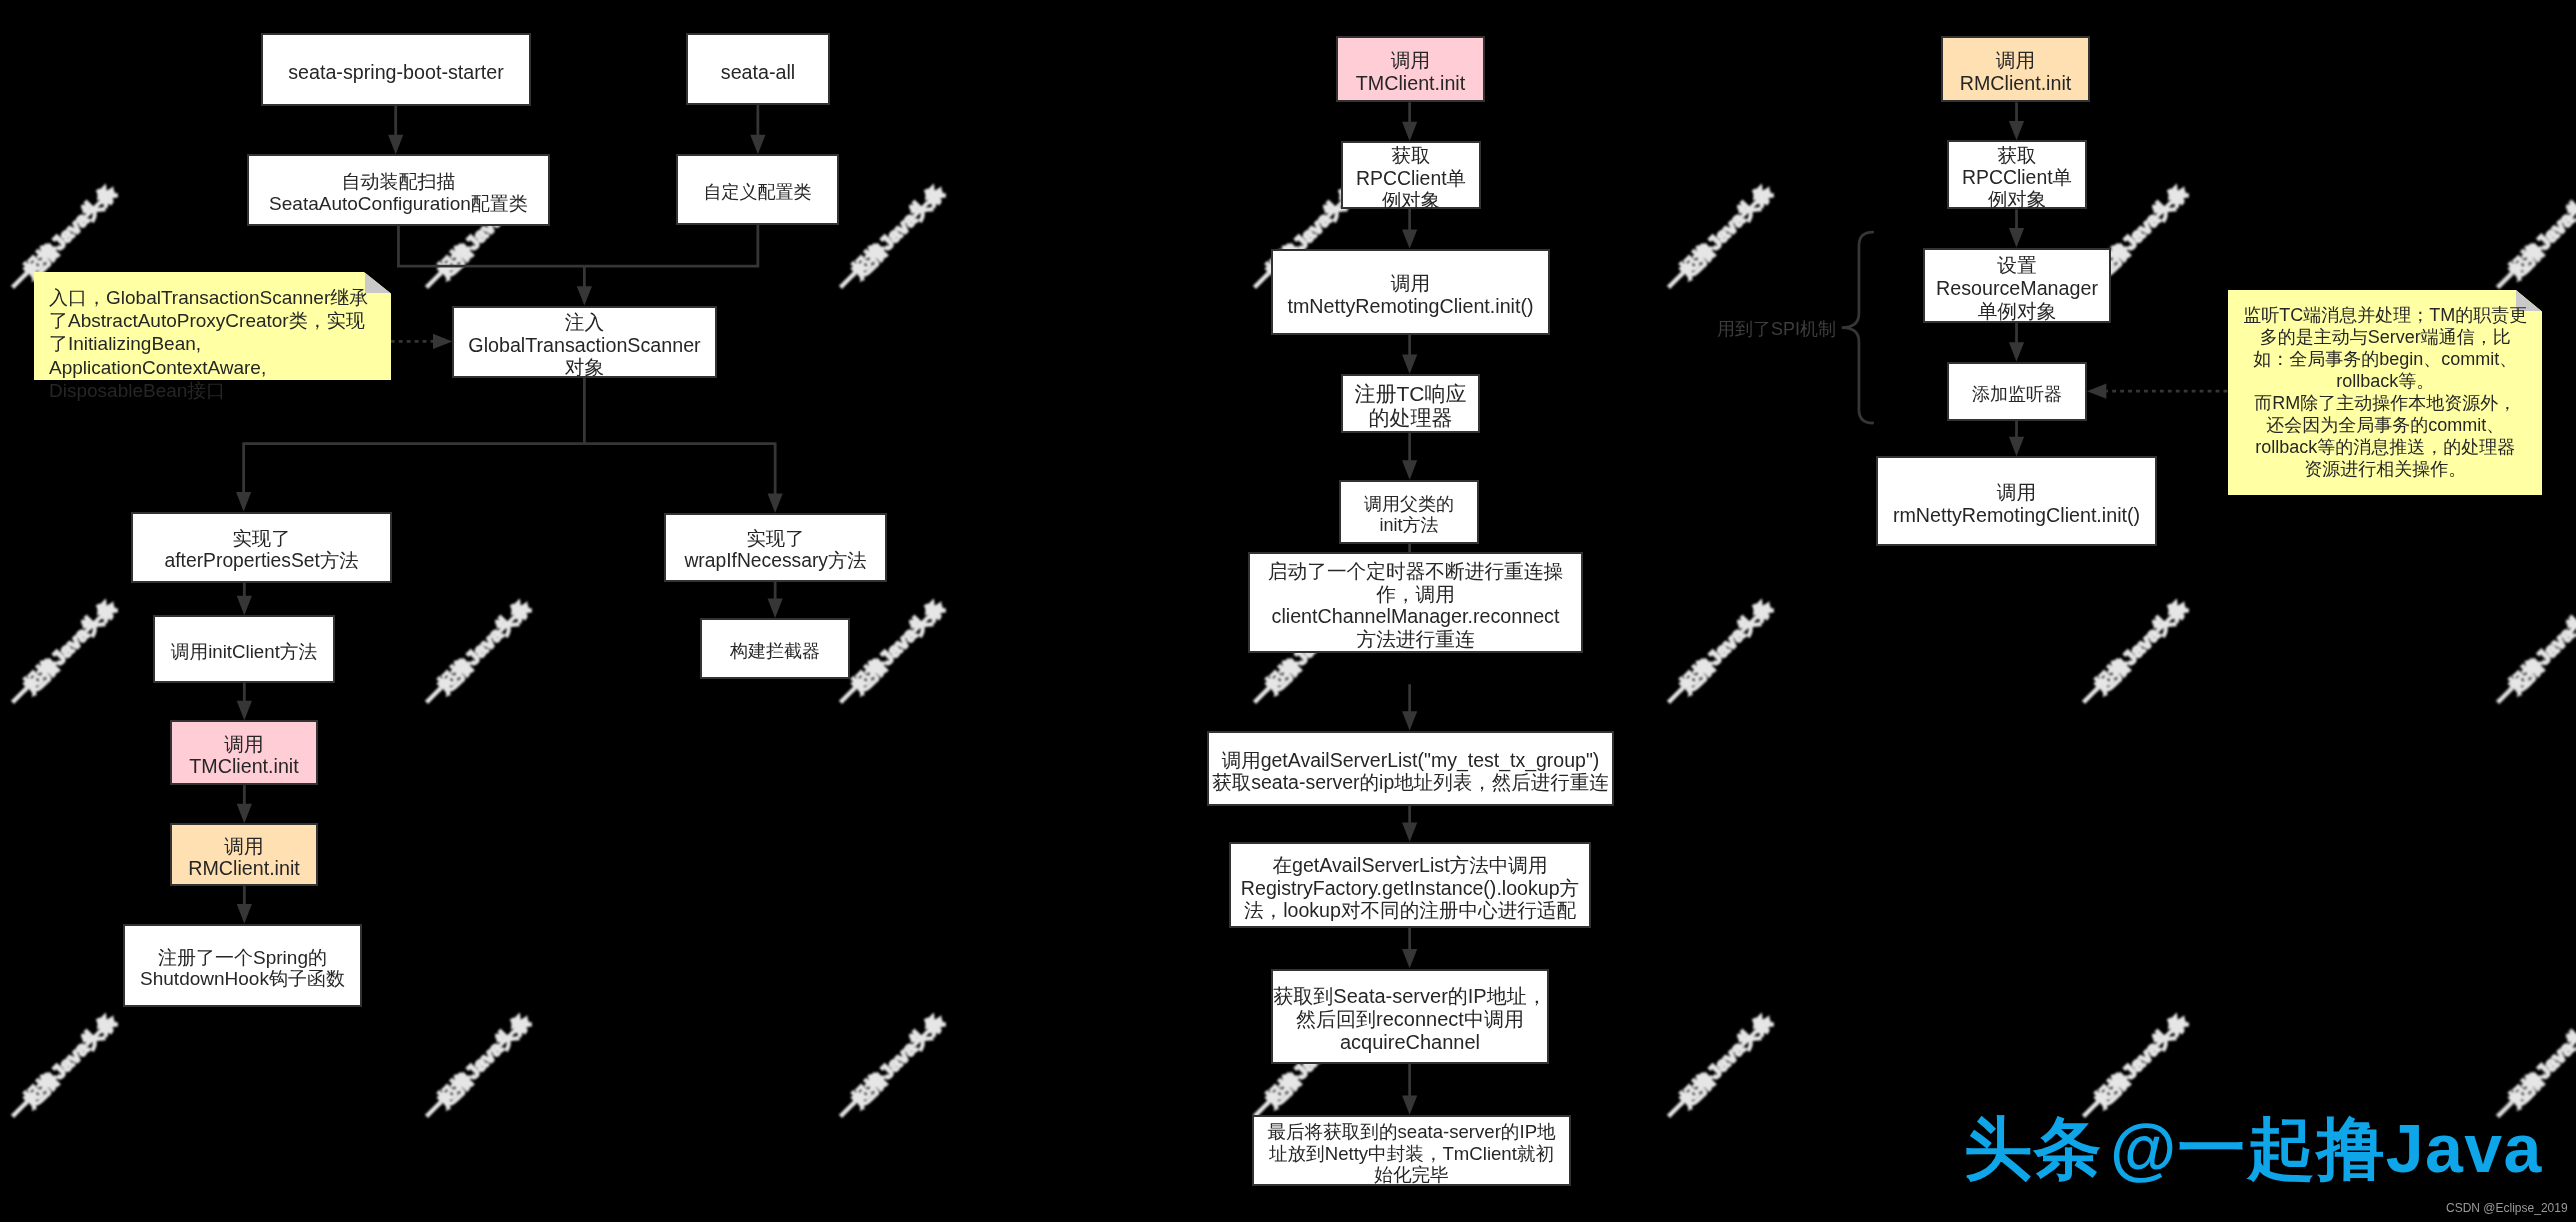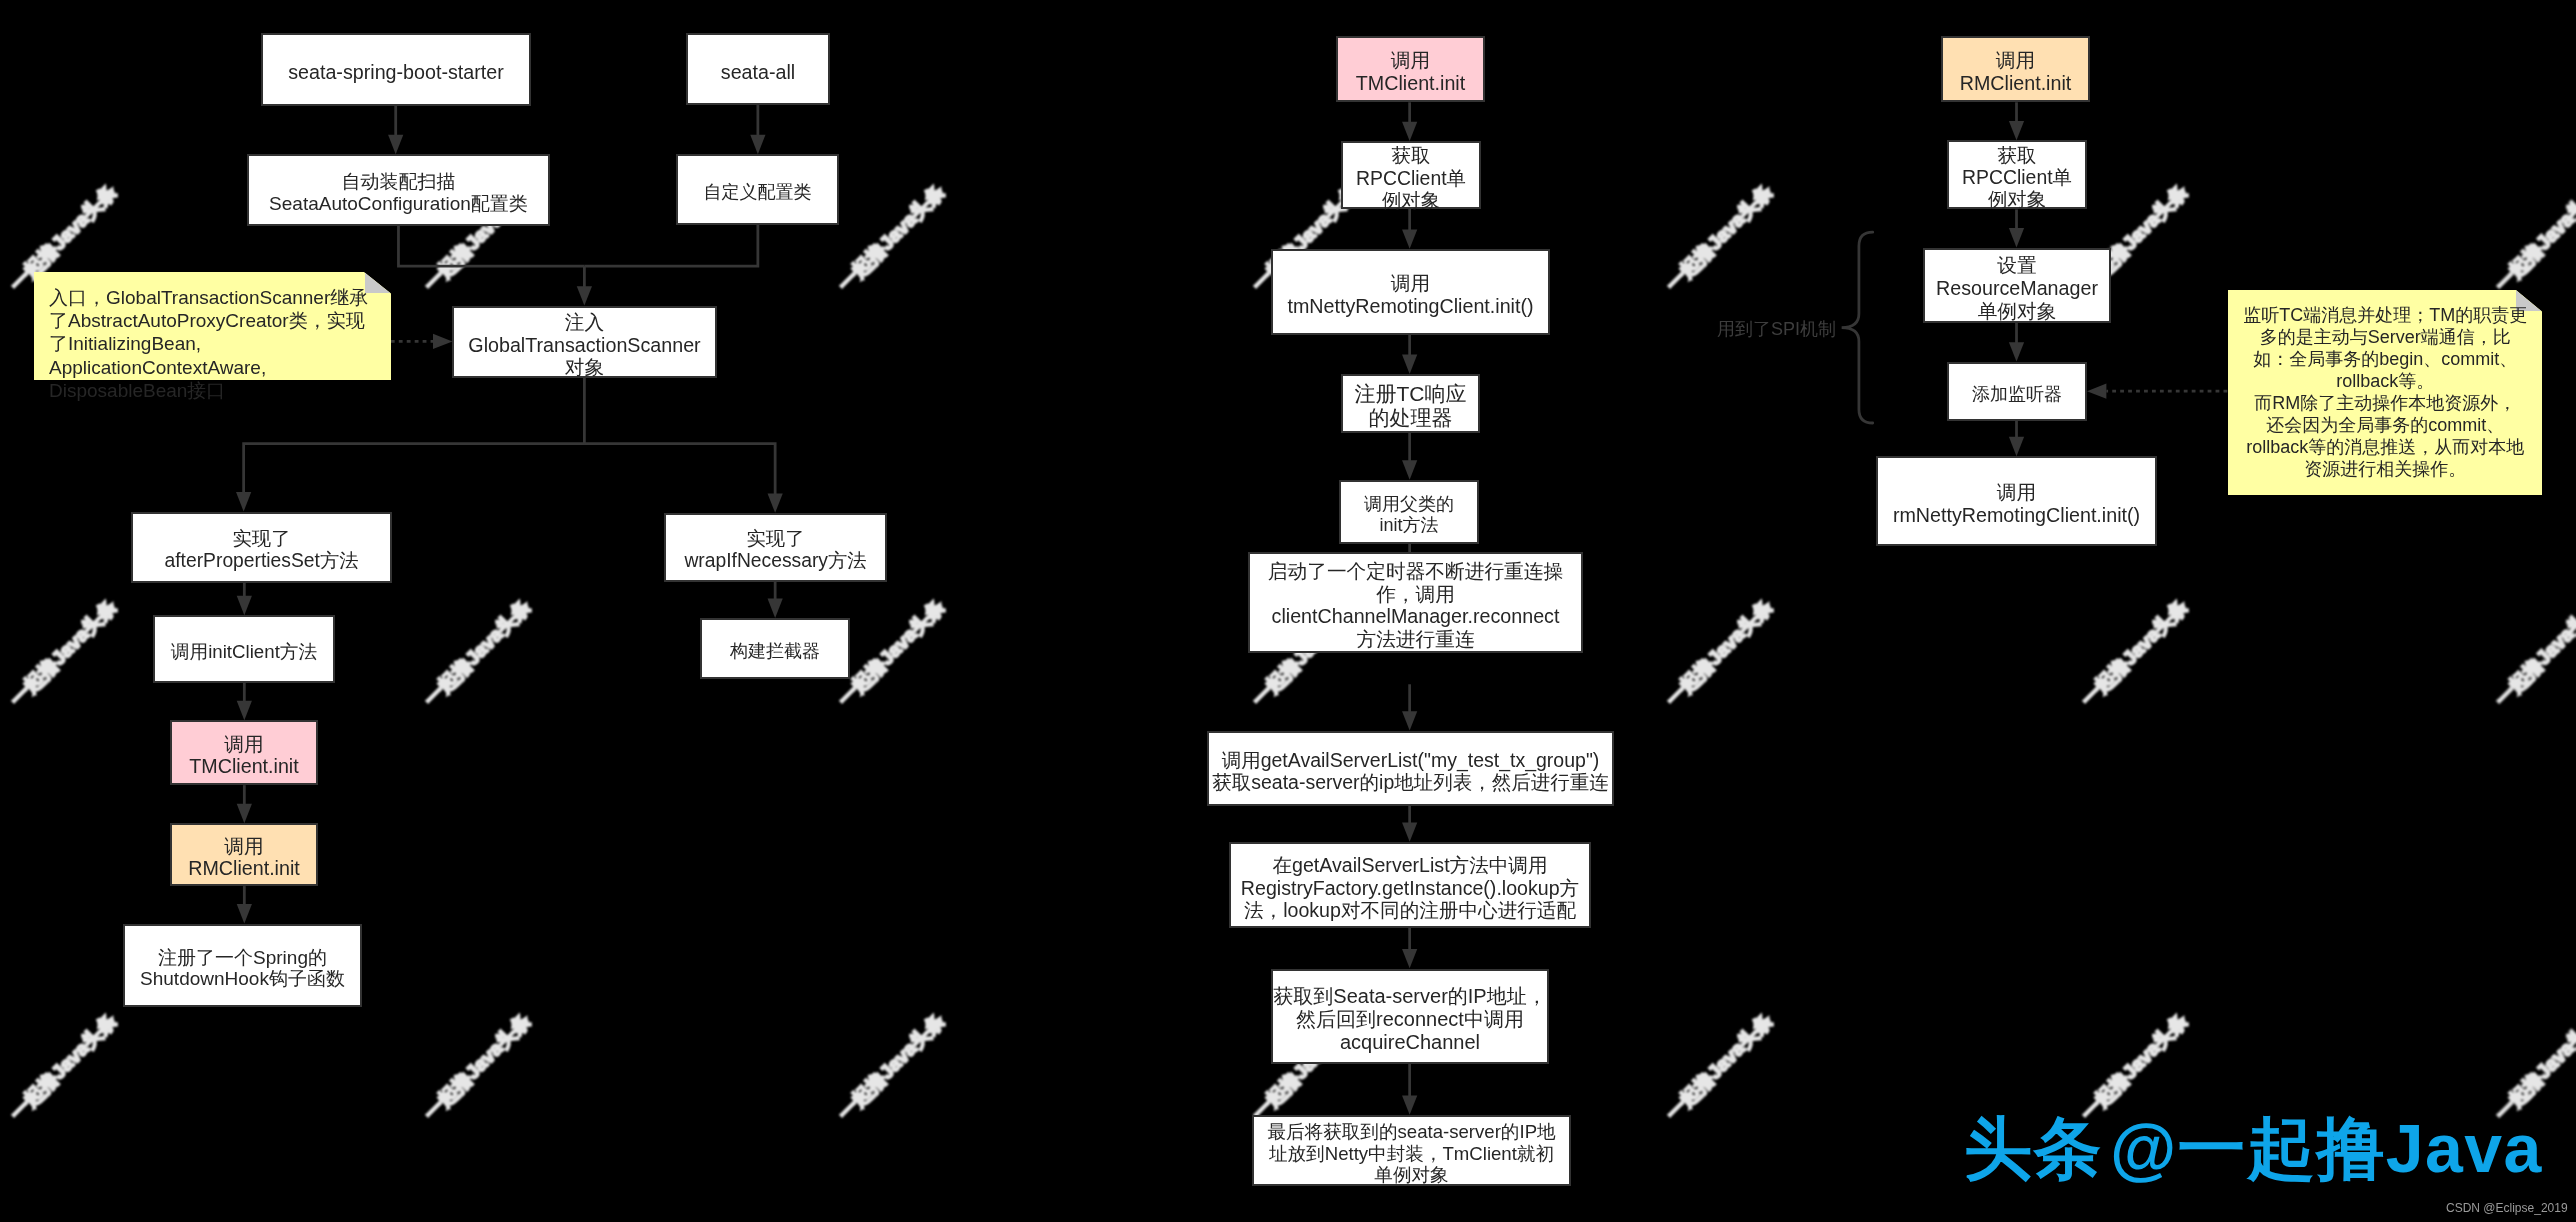--- a/index.html
+++ b/index.html
@@ -249,21 +249,21 @@
 法，lookup对不同的注册中心进行适配</span>
       </div>
       <div class="node" style="left: 1271px; top: 969px; width: 278px; height: 95px; font-size: 20px;">
         <span class="txt">获取到Seata-server的IP地址，
 然后回到reconnect中调用
 acquireChannel</span>
       </div>
       <div class="node" style="left: 1252px; top: 1115px; width: 319px; height: 71px; font-size: 18.6px;">
         <span class="txt">最后将获取到的seata-server的IP地
 址放到Netty中封装，TmClient就初
-单例对象</span>
+始化完毕</span>
       </div>
       <div class="node orange" style="left: 1941px; top: 36px; width: 149px; height: 66px; font-size: 19.7px;">
         <span class="txt">调用
 RMClient.init</span>
       </div>
       <div class="node" style="left: 1947px; top: 140px; width: 140px; height: 69px; font-size: 19.4px;">
         <span class="txt">获取
 RPCClient单
 例对象</span>
       </div>
@@ -290,21 +290,21 @@
 DisposableBean接口</div>
       </div>
       <div class="note" style="left: 2228px; top: 290px; width: 314px; height: 205px; clip-path: polygon(0px 0px, 288px 0px, 314px 21.4px, 314px 205px, 0px 205px);">
         <div class="fold"></div>
         <div class="txt" style="font-size: 18px; text-align: center; line-height: 1.219; left: 9.7px; top: 15px; width: 295px;">监听TC端消息并处理；TM的职责更
 多的是主动与Server端通信，比
 如：全局事务的begin、commit、
 rollback等。
 而RM除了主动操作本地资源外，
 还会因为全局事务的commit、
-rollback等的消息推送，从而对本地
+rollback等的消息推送，的处理器
 资源进行相关操作。</div>
       </div>
     </div>
   <div class="layer" id="overlay-layer">
       <div class="lbl" style="left: 1717px; top: 317px; font-size: 18px; color: rgb(61, 61, 61);">用到了SPI机制</div>
       <div class="brand" style="left: 1964px; top: 1104px; font-size: 68px; color: #0ea5e9;">头条 @一起撸Java</div>
       <div class="credit" style="left: 2446px; top: 1201px; font-size: 12px; color: rgb(154, 154, 154);">CSDN @Eclipse_2019</div>
     </div>
 </div>
 

